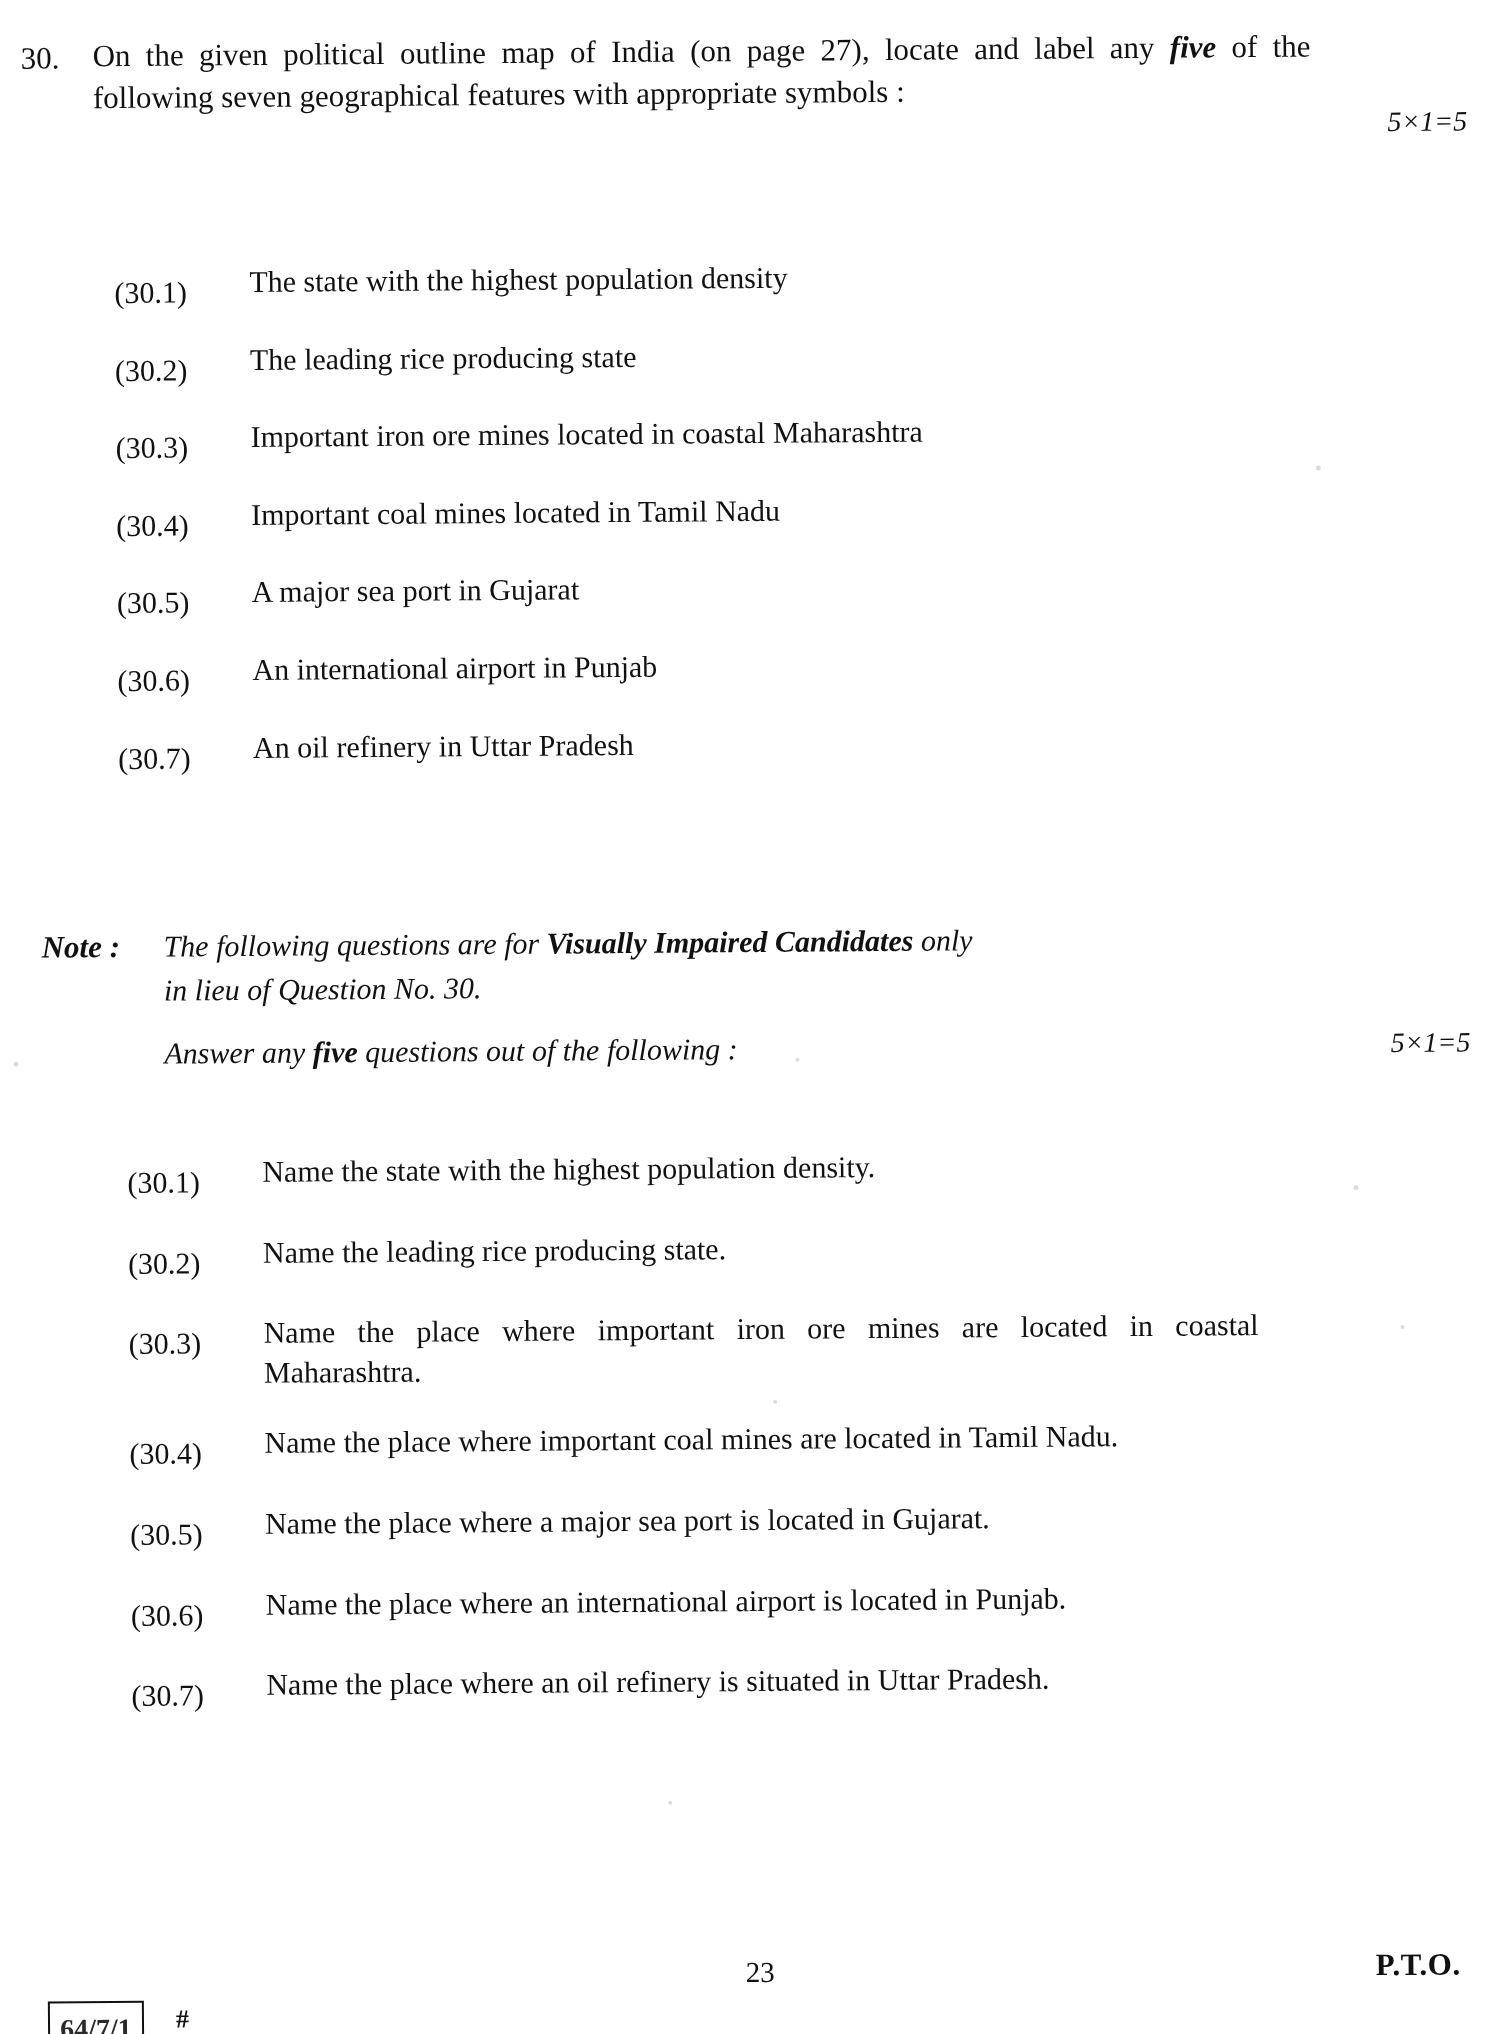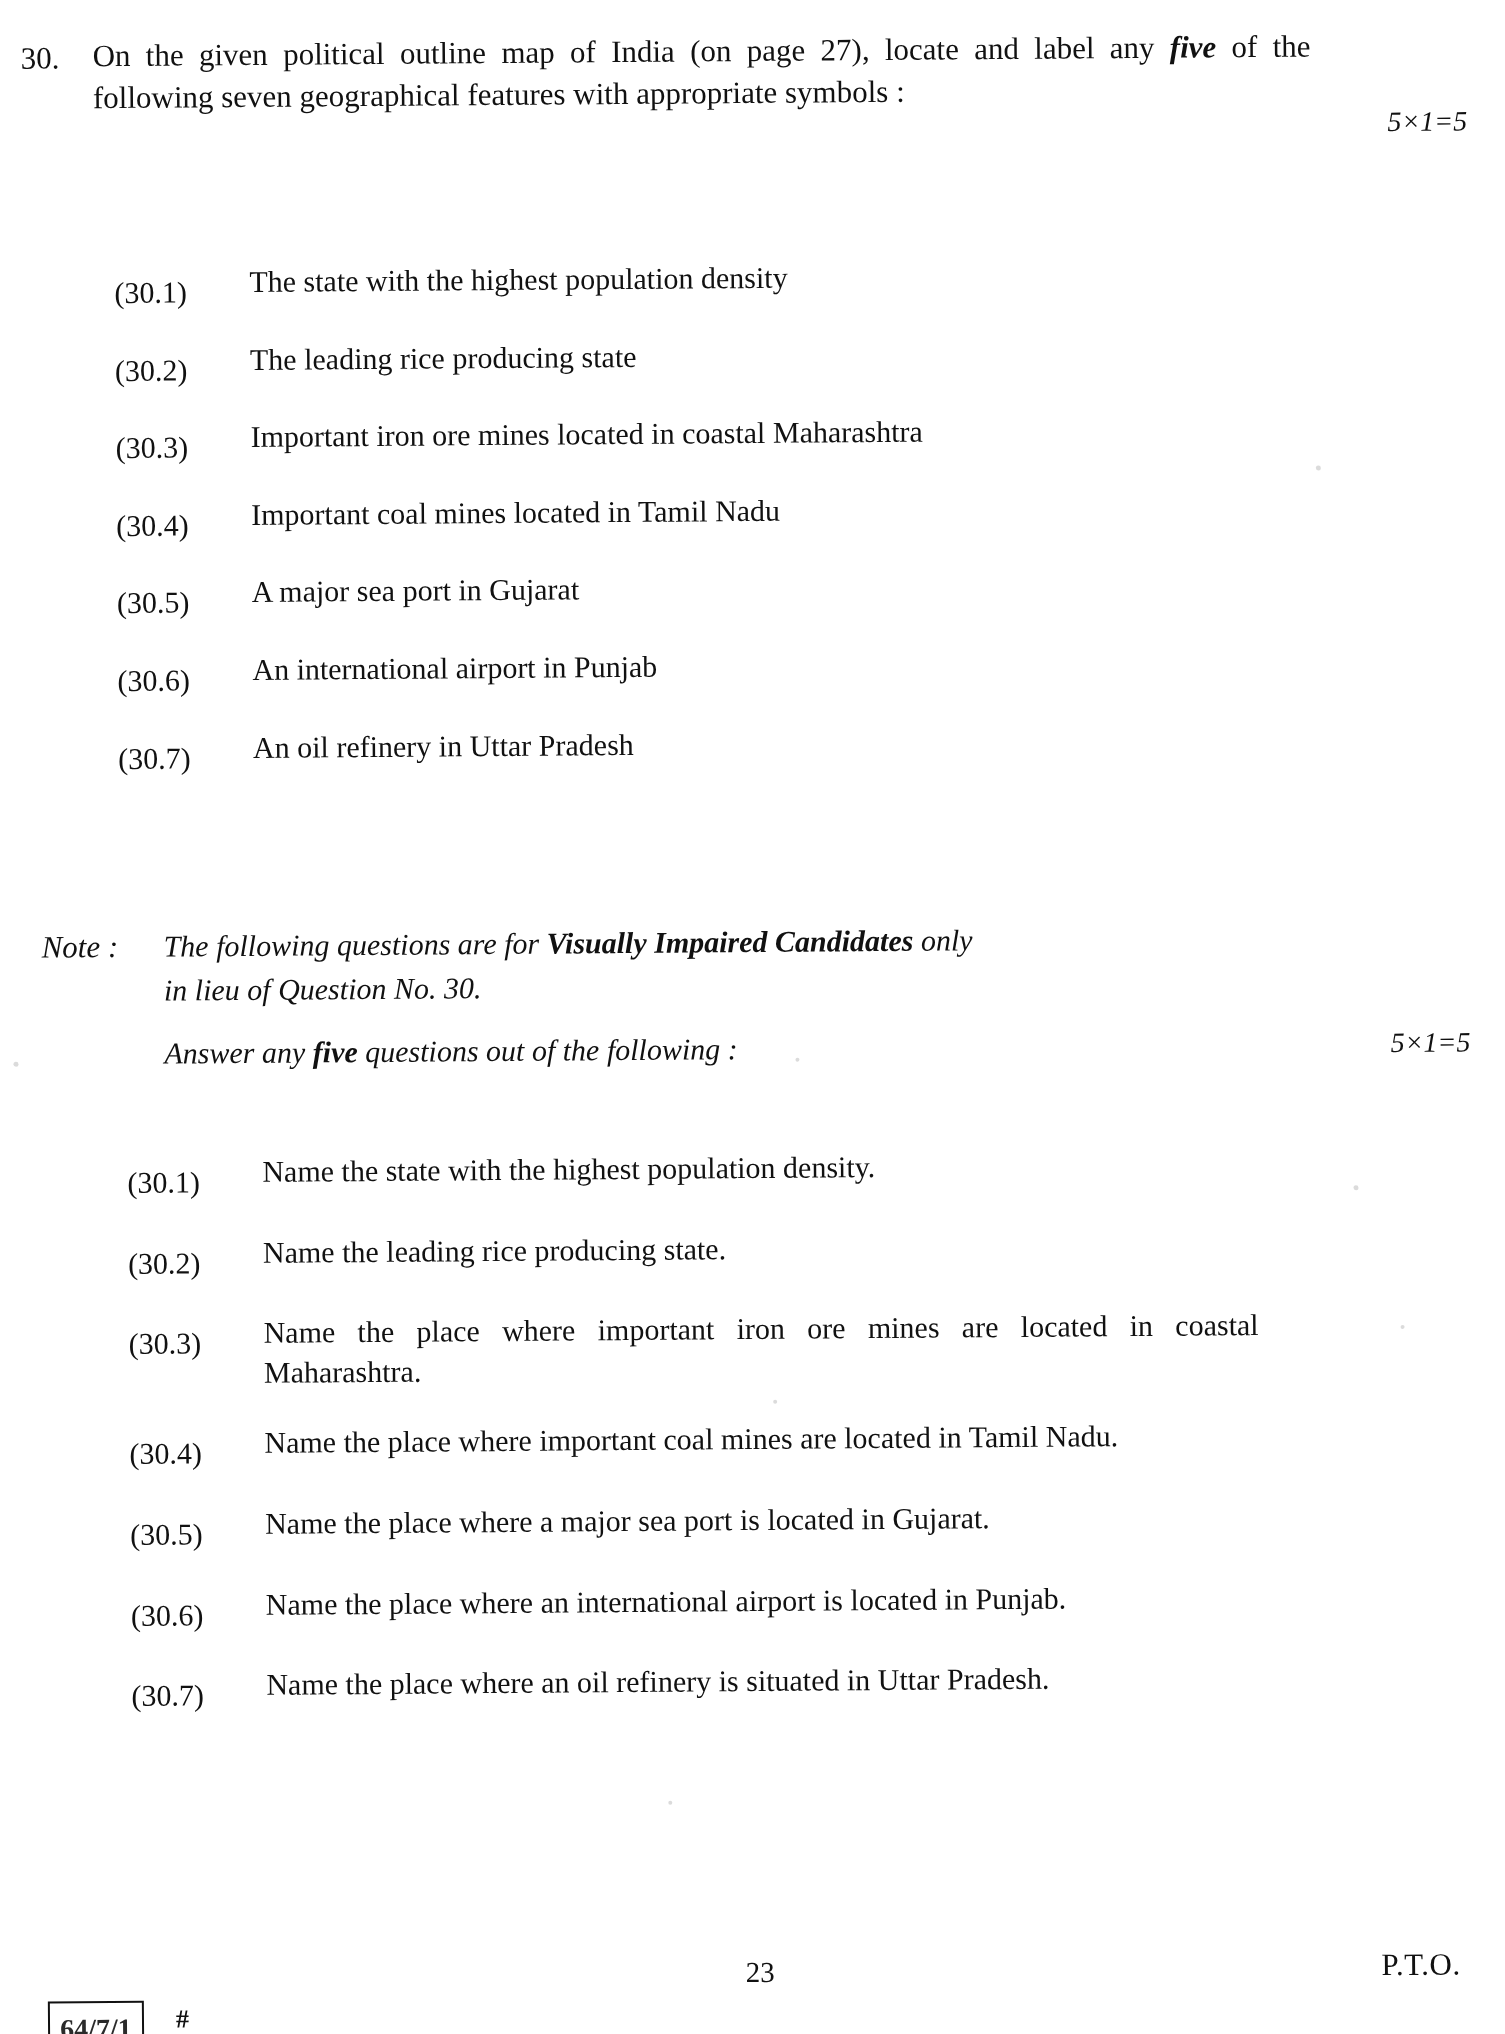--- a/index.html
+++ b/index.html
@@ -100,21 +100,21 @@
     left: 42px;
     top: 920px;
     width: 1420px;
     display: flex;
     align-items: flex-start;
   }
   .note-label {
     flex: 0 0 122px;
     width: 122px;
     font-size: 31px;
-    font-weight: normal;
+    font-weight: bold;
     font-style: italic;
     line-height: 1.45;
   }
   .note-body {
     position: relative;
     flex: 1 1 auto;
     font-size: 30px;
     font-style: italic;
     line-height: 1.45;
     padding-right: 150px;
@@ -151,21 +151,21 @@
     top: 0;
     width: 1505px;
     text-align: center;
     font-size: 29px;
   }
   .pto {
     position: absolute;
     right: 52px;
     top: -4px;
     font-size: 31px;
-    font-weight: normal;
+    font-weight: bold;
     letter-spacing: 0.5px;
   }
   .code-box {
     position: absolute;
     left: 40px;
     top: 40px;
     border: 2px solid #111;
     padding: 10px 10px 4px 10px;
     font-size: 28px;
     font-weight: bold;

